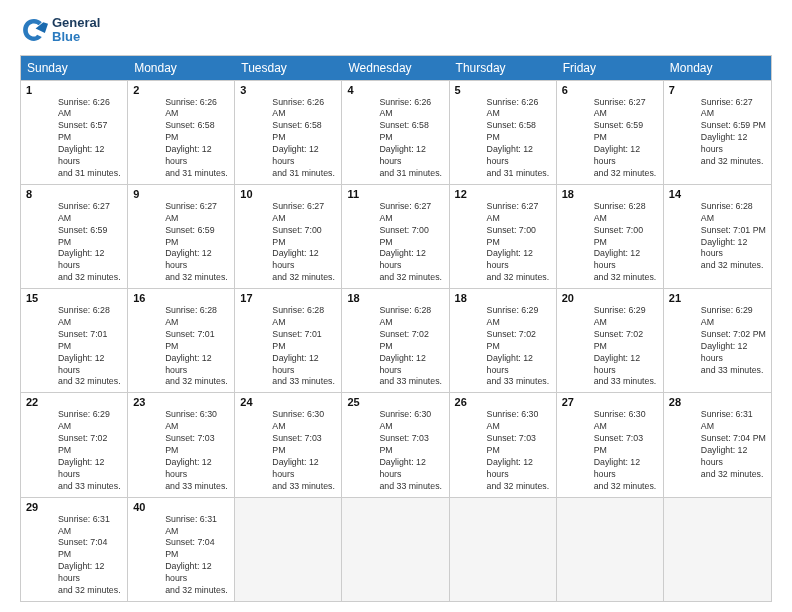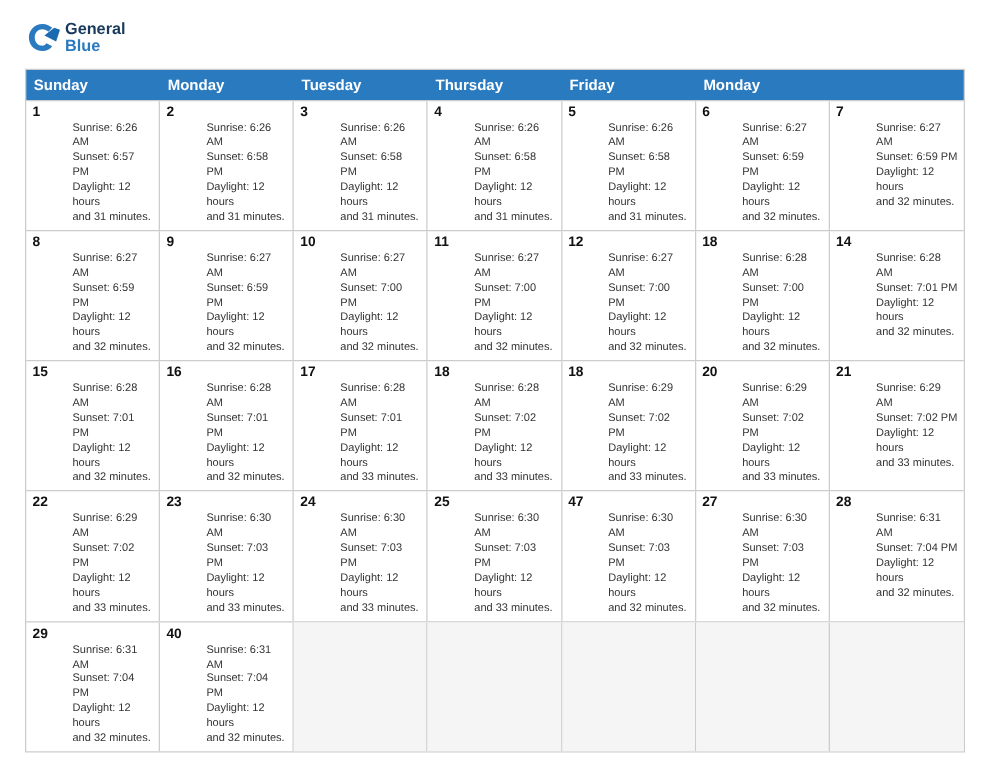--- a/index.html
+++ b/index.html
@@ -57,21 +57,21 @@
       flex-direction: column;
       border: 1px solid #ccc;
     }
     .cal-header {
       display: grid;
       grid-template-columns: repeat(7, 1fr);
       background: #2a7abf;
     }
     .cal-header-cell {
       color: #fff;
-      font-weight: bold;
+      font-weight: normal;
       font-size: 12px;
       padding: 5px 6px;
       text-align: left;
     }
     .cal-body {
       flex: 1;
       display: flex;
       flex-direction: column;
     }
     .cal-row {
@@ -128,20 +128,21 @@
       <div class="month-title"></div>
       <div class="location"></div>
     </div>
   </div>
 
   <div class="calendar">
     <div class="cal-header">
       <div class="cal-header-cell">Sunday</div>
       <div class="cal-header-cell">Monday</div>
       <div class="cal-header-cell">Tuesday</div>
+      <div class="cal-header-cell">Wednesday</div>
       <div class="cal-header-cell">Thursday</div>
       <div class="cal-header-cell">Friday</div>
       <div class="cal-header-cell">Monday</div>
     </div>
     <div class="cal-body" id="cal-body">
     <div class="cal-row">
           <div class="cal-cell">
             <span class="day-num">1</span>
             <div class="cell-text">Sunrise: 6:26 AM<br>Sunset: 6:57 PM<br>Daylight: 12 hours<br>and 31 minutes.</div>
           </div>
@@ -241,21 +242,21 @@
           </div>
           <div class="cal-cell">
             <span class="day-num">24</span>
             <div class="cell-text">Sunrise: 6:30 AM<br>Sunset: 7:03 PM<br>Daylight: 12 hours<br>and 33 minutes.</div>
           </div>
           <div class="cal-cell">
             <span class="day-num">25</span>
             <div class="cell-text">Sunrise: 6:30 AM<br>Sunset: 7:03 PM<br>Daylight: 12 hours<br>and 33 minutes.</div>
           </div>
           <div class="cal-cell">
-            <span class="day-num">47</span>
+            <span class="day-num">26</span>
             <div class="cell-text">Sunrise: 6:30 AM<br>Sunset: 7:03 PM<br>Daylight: 12 hours<br>and 32 minutes.</div>
           </div>
           <div class="cal-cell">
             <span class="day-num">27</span>
             <div class="cell-text">Sunrise: 6:30 AM<br>Sunset: 7:03 PM<br>Daylight: 12 hours<br>and 32 minutes.</div>
           </div>
           <div class="cal-cell">
             <span class="day-num">28</span>
             <div class="cell-text">Sunrise: 6:31 AM<br>Sunset: 7:04 PM<br>Daylight: 12 hours<br>and 32 minutes.</div>
           </div>

